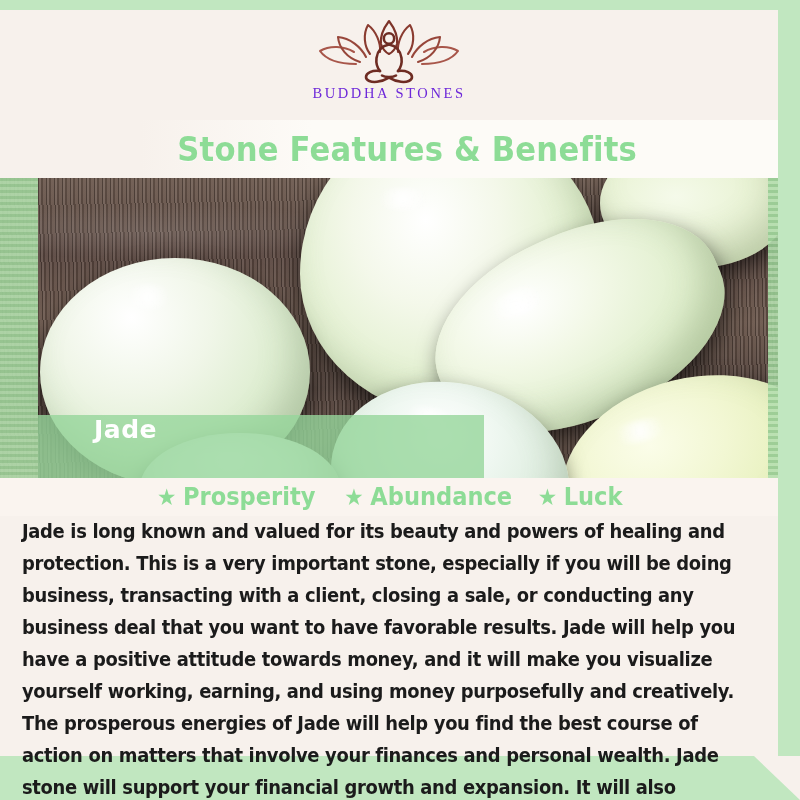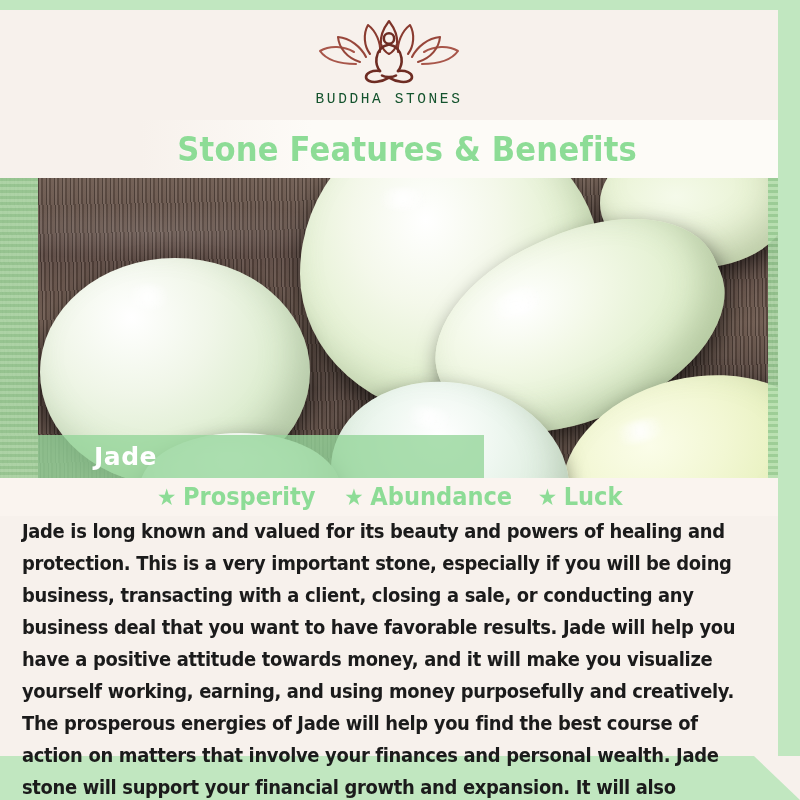--- a/index.html
+++ b/index.html
@@ -53,23 +53,23 @@
   
   .header {
     position:absolute; left:0; top:0; width:778px; height:110px;
     background:#f7f1ec;
     display:flex; flex-direction:column;
     align-items:center; justify-content:flex-start;
     padding-top:8px;
   }
   .logo-mark { width:150px; height:66px; display:block; }
   .brand-name {
-    font-family:Liberation Mono, monospace;
+    font-family:Liberation Serif, serif;
     font-size:14.5px; letter-spacing:2.6px;
-    color:#14532d; margin-top:7px;
+    color:#6d28d9; margin-top:1px;
   }
 
   
   .title-banner{
     position:absolute; left:0; top:110px; width:778px; height:58px;
     background:linear-gradient(to right,#f7f1ec 0%,#f7f1ec 18%,#fdfbf7 40%,#fdfbf7 100%);
     display:flex; align-items:center; justify-content:center;padding-left:36px;
   }
   .title-text{
     font-family:"DejaVu Sans", sans-serif;
@@ -158,23 +158,23 @@
   }
   .photo-right-strip{
     position:absolute; right:0; top:0; width:10px; height:300px;
     background:repeating-linear-gradient(180deg,
         rgba(150,202,146,.9) 0px, rgba(150,202,146,.9) 3px,
         rgba(182,223,176,.9) 3px, rgba(182,223,176,.9) 6px);
   }
 
   
   .name-plate{
-    position:absolute; left:38px; bottom:0; width:446px; height:43px;
+    position:absolute; left:38px; bottom:0; width:446px; height:63px;
     background:rgba(150,214,155,.80);
-    display:flex; align-items:center;
+    display:flex; 
   }
   .name-plate .nm{
     margin-left:56px;
     font-family:"DejaVu Sans", sans-serif;
     font-weight:bold;
     font-size:25px;
     color:#ffffff;
     letter-spacing:.5px;
   }
 

